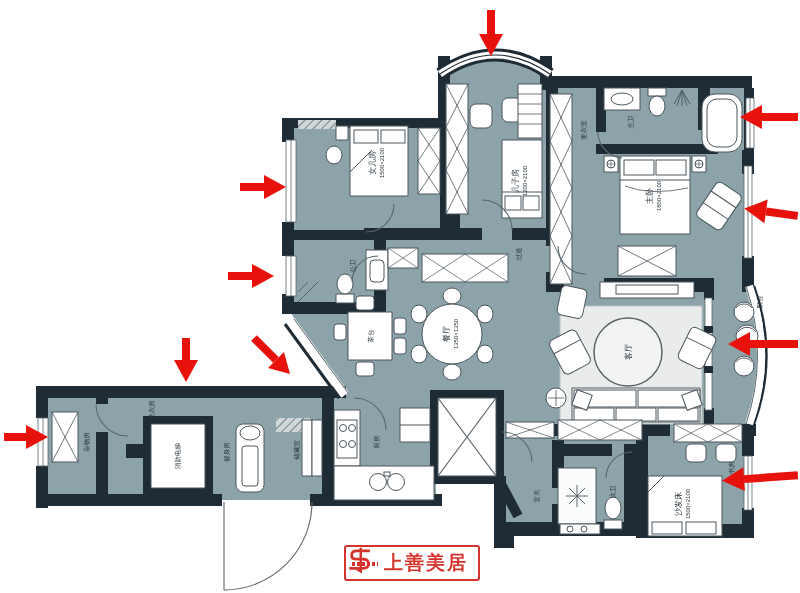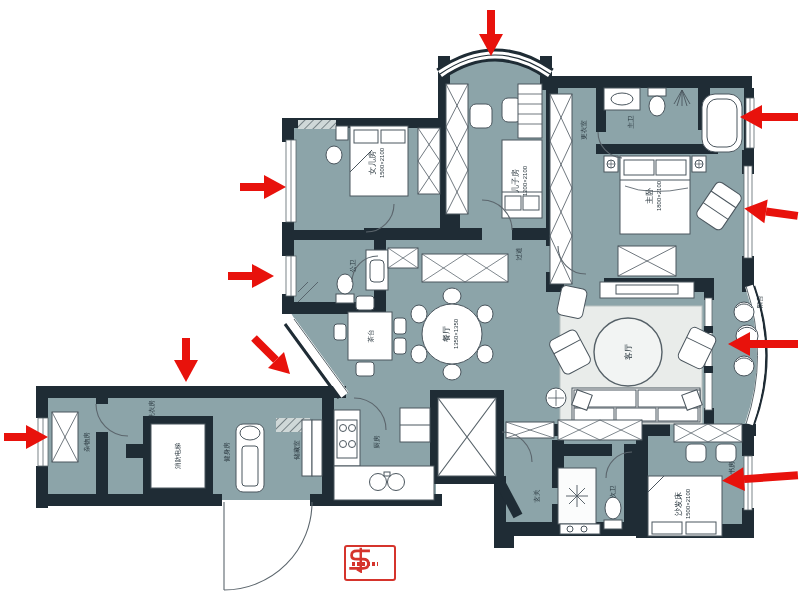--- a/index.html
+++ b/index.html
@@ -469,14 +469,15 @@
 </svg>
 
 <div class="logo">
   <div class="logo-mark">
     <svg width="28" height="26" viewBox="0 0 36 34">
       <path d="M31 5 H14 Q7 5 7 11 Q7 16 14 16 H22 Q29 16 29 22 Q29 28 22 28 H4" stroke="#d5342c" stroke-width="3.6" fill="none"></path>
       <path d="M19 1 V32 L14 29" stroke="#d5342c" stroke-width="3.2" fill="none"></path>
     </svg>
     <div class="logo-sub"></div>
   </div>
+  <div class="logo-text">上善美居</div>
 </div>
 </div>
 
 </body></html>

